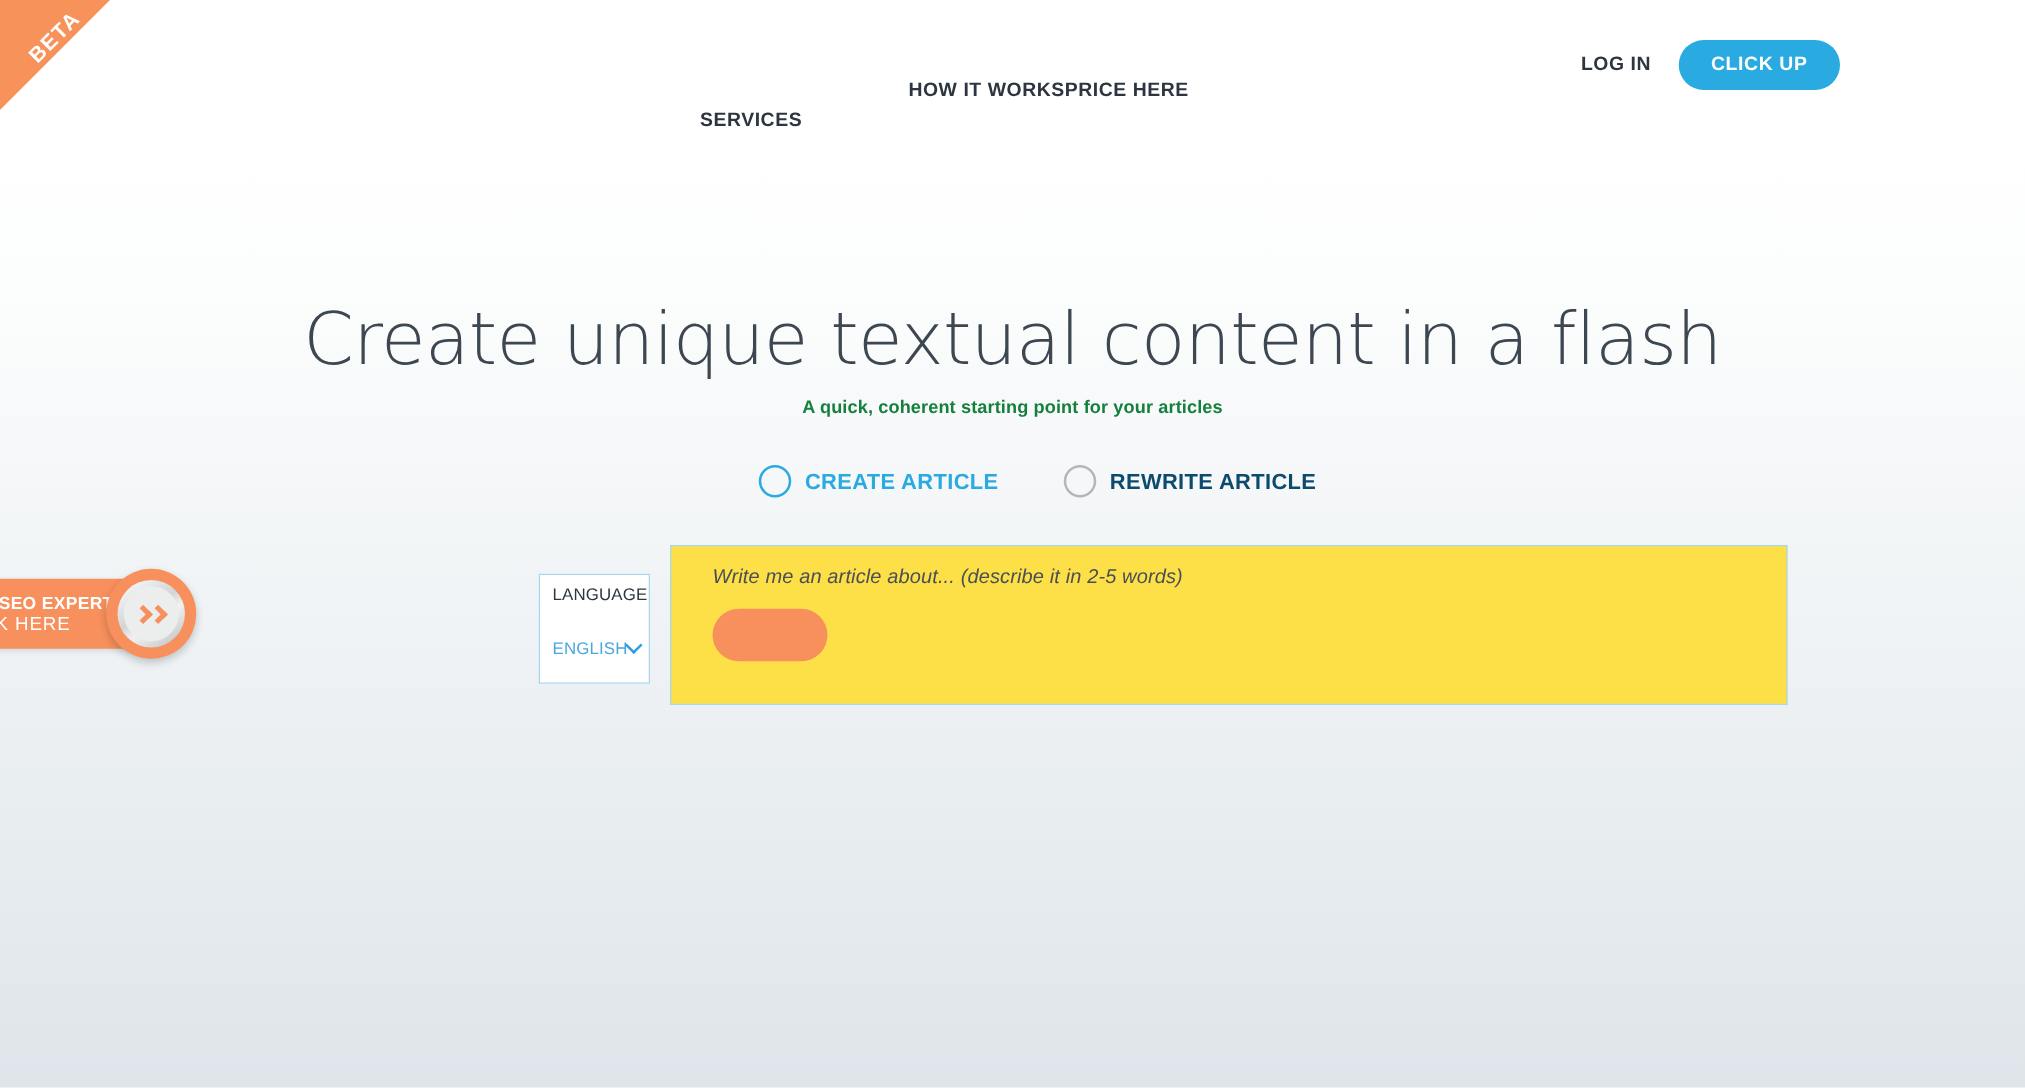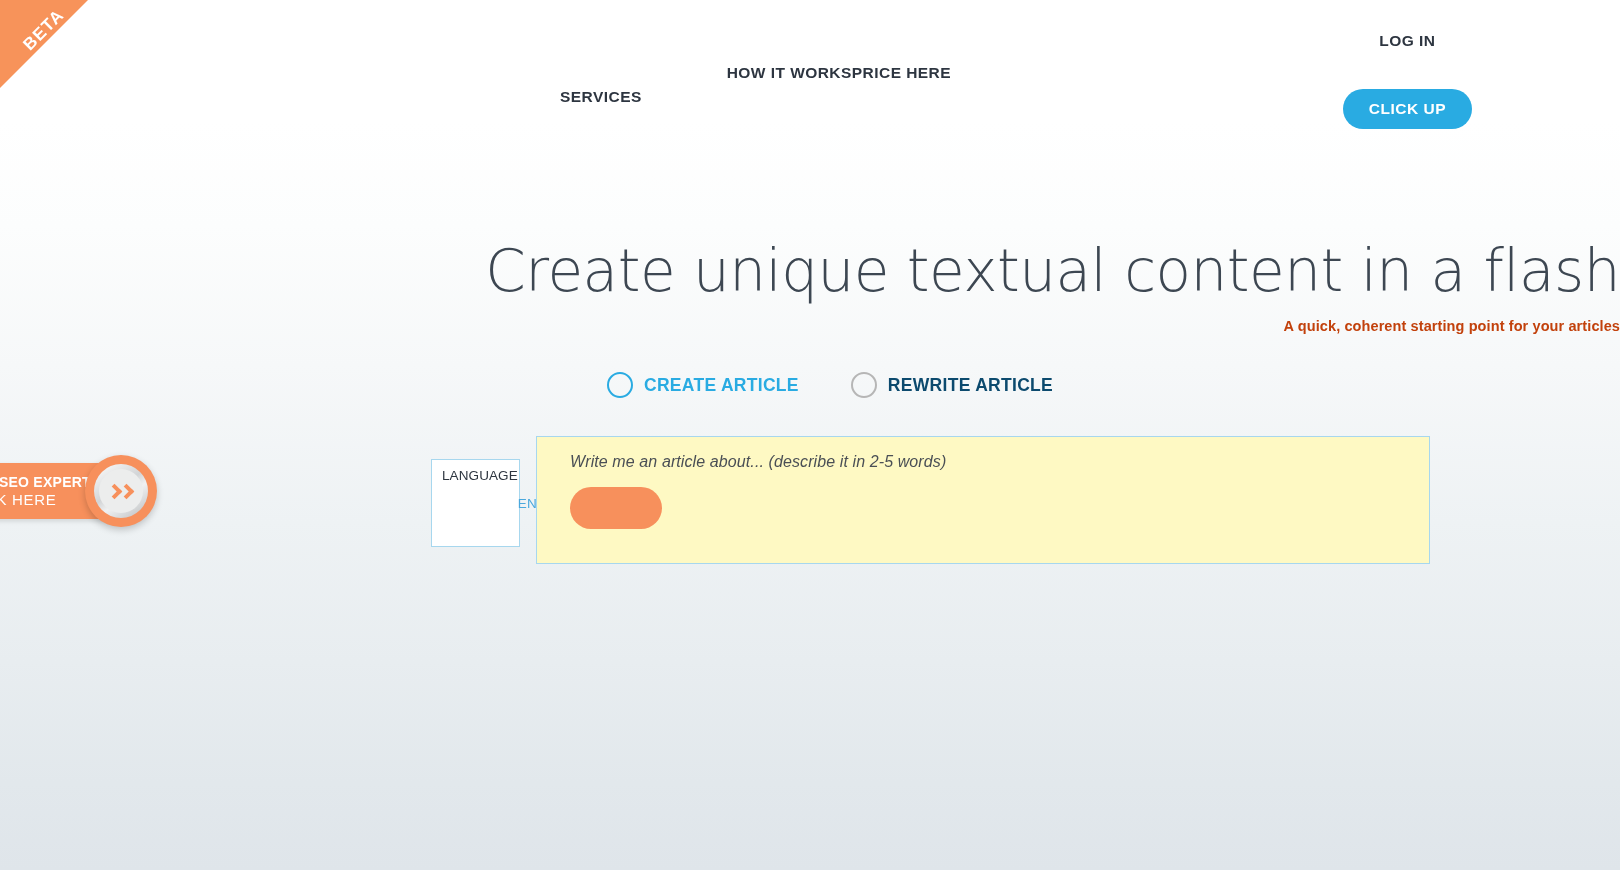--- a/index.html
+++ b/index.html
@@ -77,22 +77,21 @@
   }
   .nav-gap-1 { margin-right:85px;margin-top:48px; }
   .nav-gap-2 { }
 
   .nav-right {
     position:absolute;
     top:32px;
     right:148px;
     display:flex;
     align-items:center;
-    gap:39px;
-    flex-direction:column;
+    gap:22px;
   }
   .login-link {
     color:#2d3540;
     font-size:15.5px;
     font-weight:bold;
     letter-spacing:0.45px;
     text-decoration:none;
     cursor:pointer;
     white-space:nowrap;
   }
@@ -109,36 +108,36 @@
     font-family:"Liberation Sans", sans-serif;
     white-space:nowrap;
   }
 
   
   .hero {
     position:absolute;
     top:240px;
     left:0;
     width:1620px;
-    text-align:right;
+    text-align:center;
   }
   .hero-title {
     font-family:"DejaVu Sans", sans-serif;
     font-size:58px;
     font-weight:300;
     color:#3d4752;
     letter-spacing:-0.5px;
     line-height:1.1;
     white-space:nowrap;
   }
   .hero-subtitle {
     margin-top:14px;
     font-size:14.5px;
     font-weight:bold;
-    color:#c2410c;
+    color:#15803d;
     letter-spacing:0.1px;
   }
 
   
   .mode-row {
     position:absolute;
     top:372px;
     left:0;
     width:1620px;
     display:flex;
@@ -173,23 +172,23 @@
   
   .language-box {
     position:absolute;
     top:459px;
     left:431px;
     width:89px;
     height:88px;
     background:#ffffff;
     border:1.6px solid #a7d7ee;
     display:flex;
-    flex-direction:row;
+    flex-direction:column;
     justify-content:space-between;
-    padding:8px 9px 8px 10px;
+    padding:8px 9px 20px 10px;
     z-index:10;
   }
   .language-label {
     font-size:13.5px;
     color:#2e3640;
     letter-spacing:0.1px;
     white-space:nowrap;
   }
   .language-select-row {
     display:flex;
@@ -212,21 +211,21 @@
     flex-shrink:0;
   }
 
   
   .input-panel {
     position:absolute;
     top:436px;
     left:536px;
     width:894px;
     height:128px;
-    background:#fef9c3;
+    background:#fde047;
     border:1.6px solid #a7d7ee;
     z-index:10;
   }
   .input-placeholder {
     position:absolute;
     top:16px;
     left:33px;
     font-size:16px;
     font-style:italic;
     color:#4a4f55;

